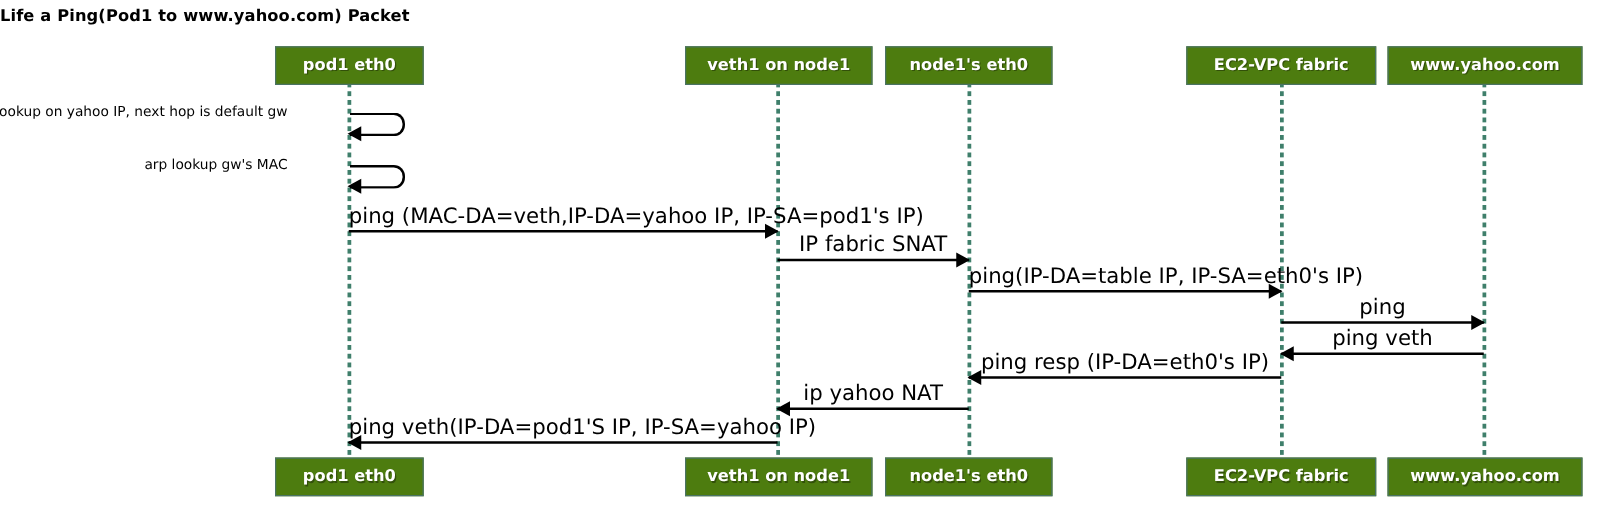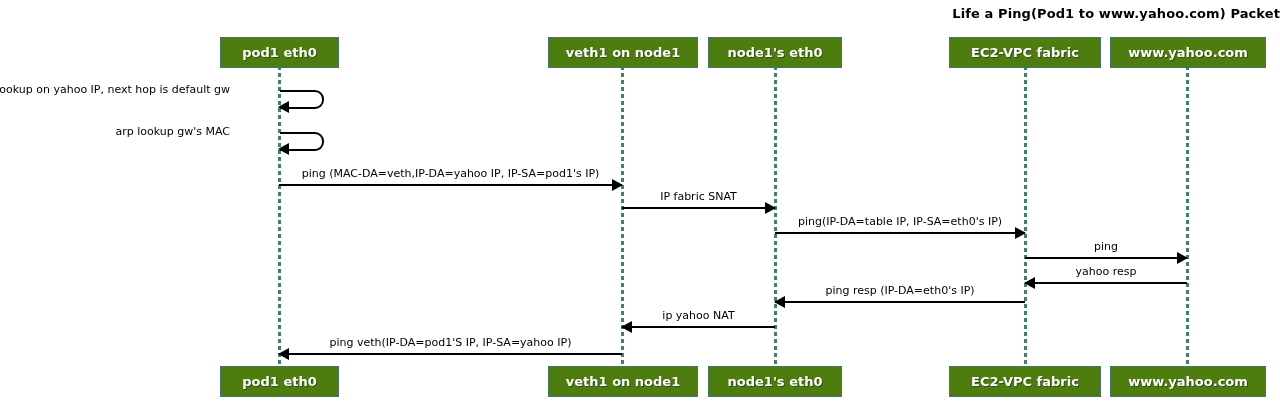--- a/index.html
+++ b/index.html
@@ -13,21 +13,21 @@
     height: 408px;
     background: #ffffff;
     font-family: "DejaVu Sans", "Liberation Sans", sans-serif;
     overflow: hidden;
   }
   .title {
     position: absolute;
     left: 0;
     top: 6px;
     width: 1280px;
-    text-align: right;
+    text-align: left;
     font-size: 13px;
     font-weight: bold;
     color: #000000;
     letter-spacing: 0.1px;
   }
   
   .lifeline {
     position: absolute;
     width: 3px;
     top: 66px;
@@ -82,21 +82,21 @@
   .msg.left .head {
     left: -1px;
     border-right: 11px solid #000000;
   }
   .msg .label {
     position: absolute;
     bottom: 4px;
     left: 0;
     width: 100%;
     text-align: center;
-    font-size: 11px;
+    font-size: 17px;
     color: #000000;
     white-space: nowrap;
     line-height: 13px;
   }
   
   .selfmsg {
     position: absolute;
   }
   .selfmsg .loop {
     position: absolute;
@@ -186,21 +186,21 @@
         <div class="label">ping(IP-DA=table IP, IP-SA=eth0's IP)</div>
       </div>
       <div class="msg right" style="left: 1025px; width: 162px; top: 257px;">
         <div class="line"></div>
         <div class="head"></div>
         <div class="label">ping</div>
       </div>
       <div class="msg left" style="left: 1025px; width: 162px; top: 282px;">
         <div class="line"></div>
         <div class="head"></div>
-        <div class="label">yahoo resp</div>
+        <div class="label">ping veth</div>
       </div>
       <div class="msg left" style="left: 775px; width: 250px; top: 301px;">
         <div class="line"></div>
         <div class="head"></div>
         <div class="label">ping resp (IP-DA=eth0's IP)</div>
       </div>
       <div class="msg left" style="left: 622px; width: 153px; top: 326px;">
         <div class="line"></div>
         <div class="head"></div>
         <div class="label">ip yahoo NAT</div>

